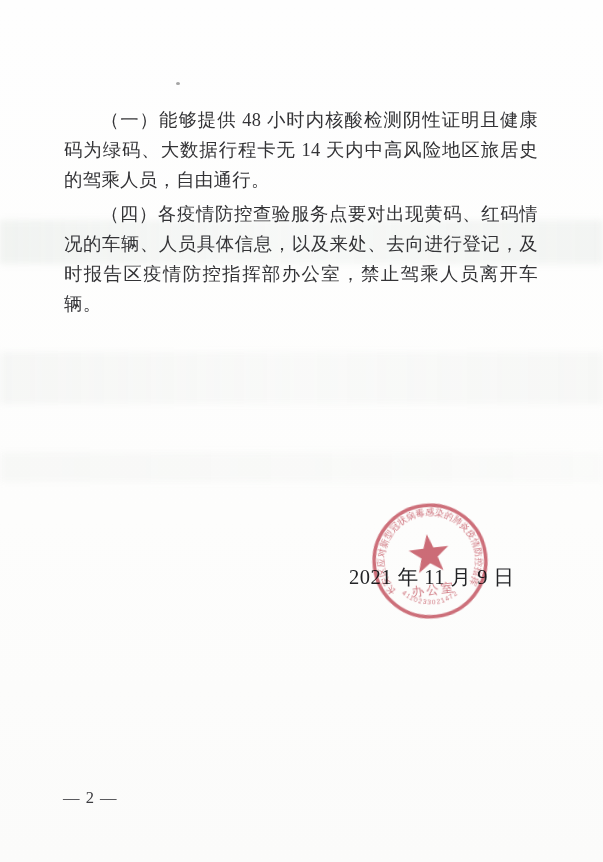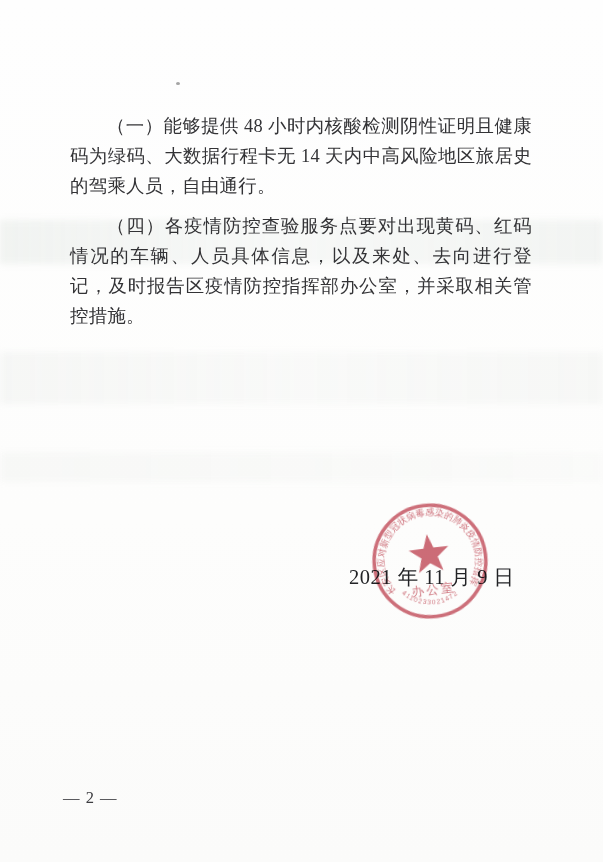--- a/index.html
+++ b/index.html
@@ -36,21 +36,21 @@
   .text-block {
     position: absolute;
     left: 60px; top: 101px; width: 482px;
     color: #333336;
     font-size: 18.4px;
     line-height: 30px;
     text-align: justify;
     letter-spacing: 0.3px;
   }
   .text-block p {
-    margin: 10px;
+    margin: 4px;
     text-indent: 2em;
   }
   
   .seal {
     position: absolute;
     left: 368px; top: 499px;
     width: 124px; height: 124px;
     transform: rotate(-7deg);
     mix-blend-mode: multiply;
     opacity: .93;
@@ -77,21 +77,21 @@
 
 <div class="page">
 
   <div class="scan-band band-1"></div>
   <div class="scan-band band-2"></div>
   <div class="scan-band band-3"></div>
   <div class="speck"></div>
 
   <div class="text-block">
     <p>（一）能够提供 48 小时内核酸检测阴性证明且健康码为绿码、大数据行程卡无 14 天内中高风险地区旅居史的驾乘人员，自由通行。</p>
-    <p>（四）各疫情防控查验服务点要对出现黄码、红码情况的车辆、人员具体信息，以及来处、去向进行登记，及时报告区疫情防控指挥部办公室，并采取相关管控措施。</p>
+    <p>（四）各疫情防控查验服务点要对出现黄码、红码情况的车辆、人员具体信息，以及来处、去向进行登记，及时报告区疫情防控指挥部办公室，禁止驾乘人员离开车辆。</p>
   </div>
 
   <div class="issue-date">2021 年 11 月 9 日</div>
 
   <div class="seal">
     <svg viewBox="0 0 160 160" xmlns="http://www.w3.org/2000/svg">
       <defs>
         <path id="arcTop" d="M 31.7 113.8 A 59 59 0 1 1 128.3 113.8" fill="none"></path>
         <path id="arcBottom" d="M 37.1 116 A 56 56 0 0 0 122.9 116" fill="none"></path>
       </defs>

